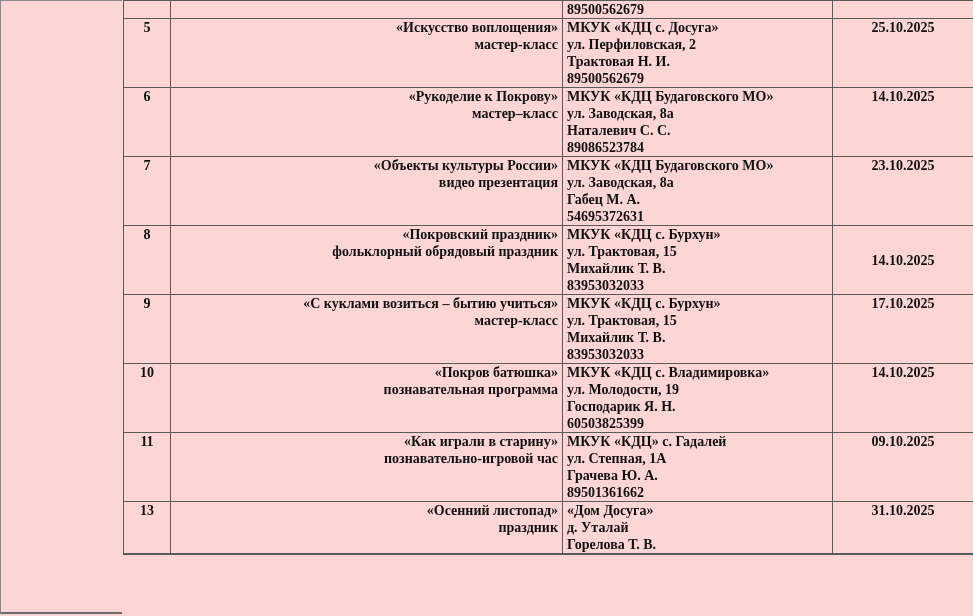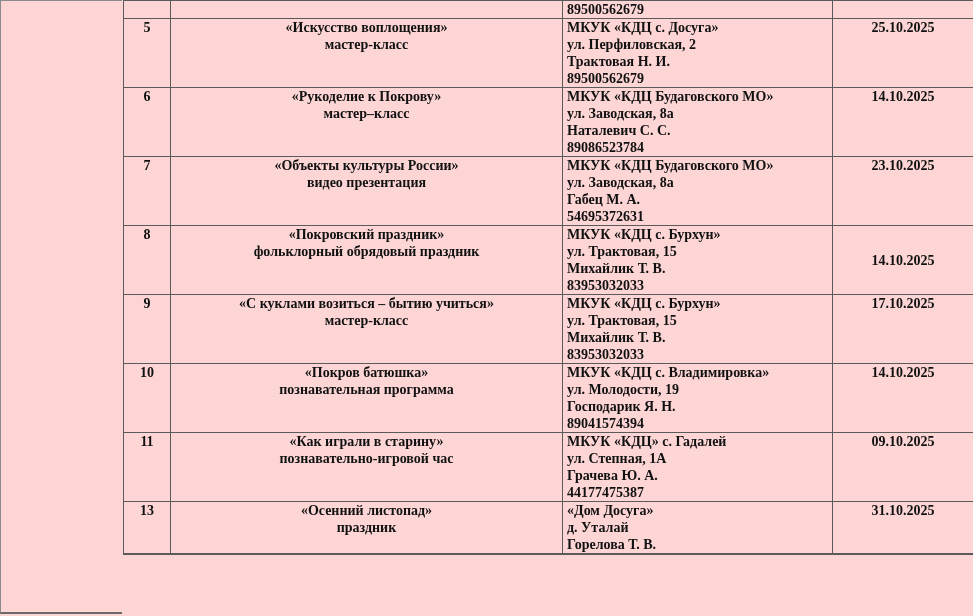--- a/index.html
+++ b/index.html
@@ -42,21 +42,21 @@
     vertical-align: top;
     padding: 0 4px;
     line-height: 17px;
     overflow: hidden;
     white-space: nowrap;
   }
   .tbl tr.row td { height: 67px; }
   .tbl tr.partial td { height: 17px; }
   .tbl tr.last td { height: 51px; border-bottom: 2px solid #5a5a5a; }
   .c-num { width: 39px; text-align: center; padding-top: 0; }
-  .c-evt { width: 383px; text-align: center; }
+  .c-evt { width: 383px; text-align: right; }
   .c-ven { width: 262px; text-align: left; margin-left: 28px; }
   .c-date { width: 133px; text-align: center; border-radius: 32px; }
   .c-date.mid { vertical-align: middle; }
   .line { display: block; }
 </style>
 </head>
 <body>
 
 <div class="left-col"></div>
 
@@ -155,36 +155,36 @@
     <tr class="row">
       <td class="c-num">10</td>
       <td class="c-evt">
         <span class="line">«Покров батюшка»</span>
         <span class="line">познавательная программа</span>
       </td>
       <td class="c-ven">
         <span class="line">МКУК «КДЦ с. Владимировка»</span>
         <span class="line">ул. Молодости, 19</span>
         <span class="line">Господарик Я. Н.</span>
-        <span class="line">89041574394</span>
+        <span class="line">60503825399</span>
       </td>
       <td class="c-date">14.10.2025</td>
     </tr>
 
     <tr class="row">
       <td class="c-num">11</td>
       <td class="c-evt">
         <span class="line">«Как играли в старину»</span>
         <span class="line">познавательно-игровой час</span>
       </td>
       <td class="c-ven">
         <span class="line">МКУК «КДЦ» с. Гадалей</span>
         <span class="line">ул. Степная, 1А</span>
         <span class="line">Грачева Ю. А.</span>
-        <span class="line">44177475387</span>
+        <span class="line">89501361662</span>
       </td>
       <td class="c-date">09.10.2025</td>
     </tr>
 
 
     <tr class="last">
       <td class="c-num">13</td>
       <td class="c-evt">
         <span class="line">«Осенний листопад»</span>
         <span class="line">праздник</span>

